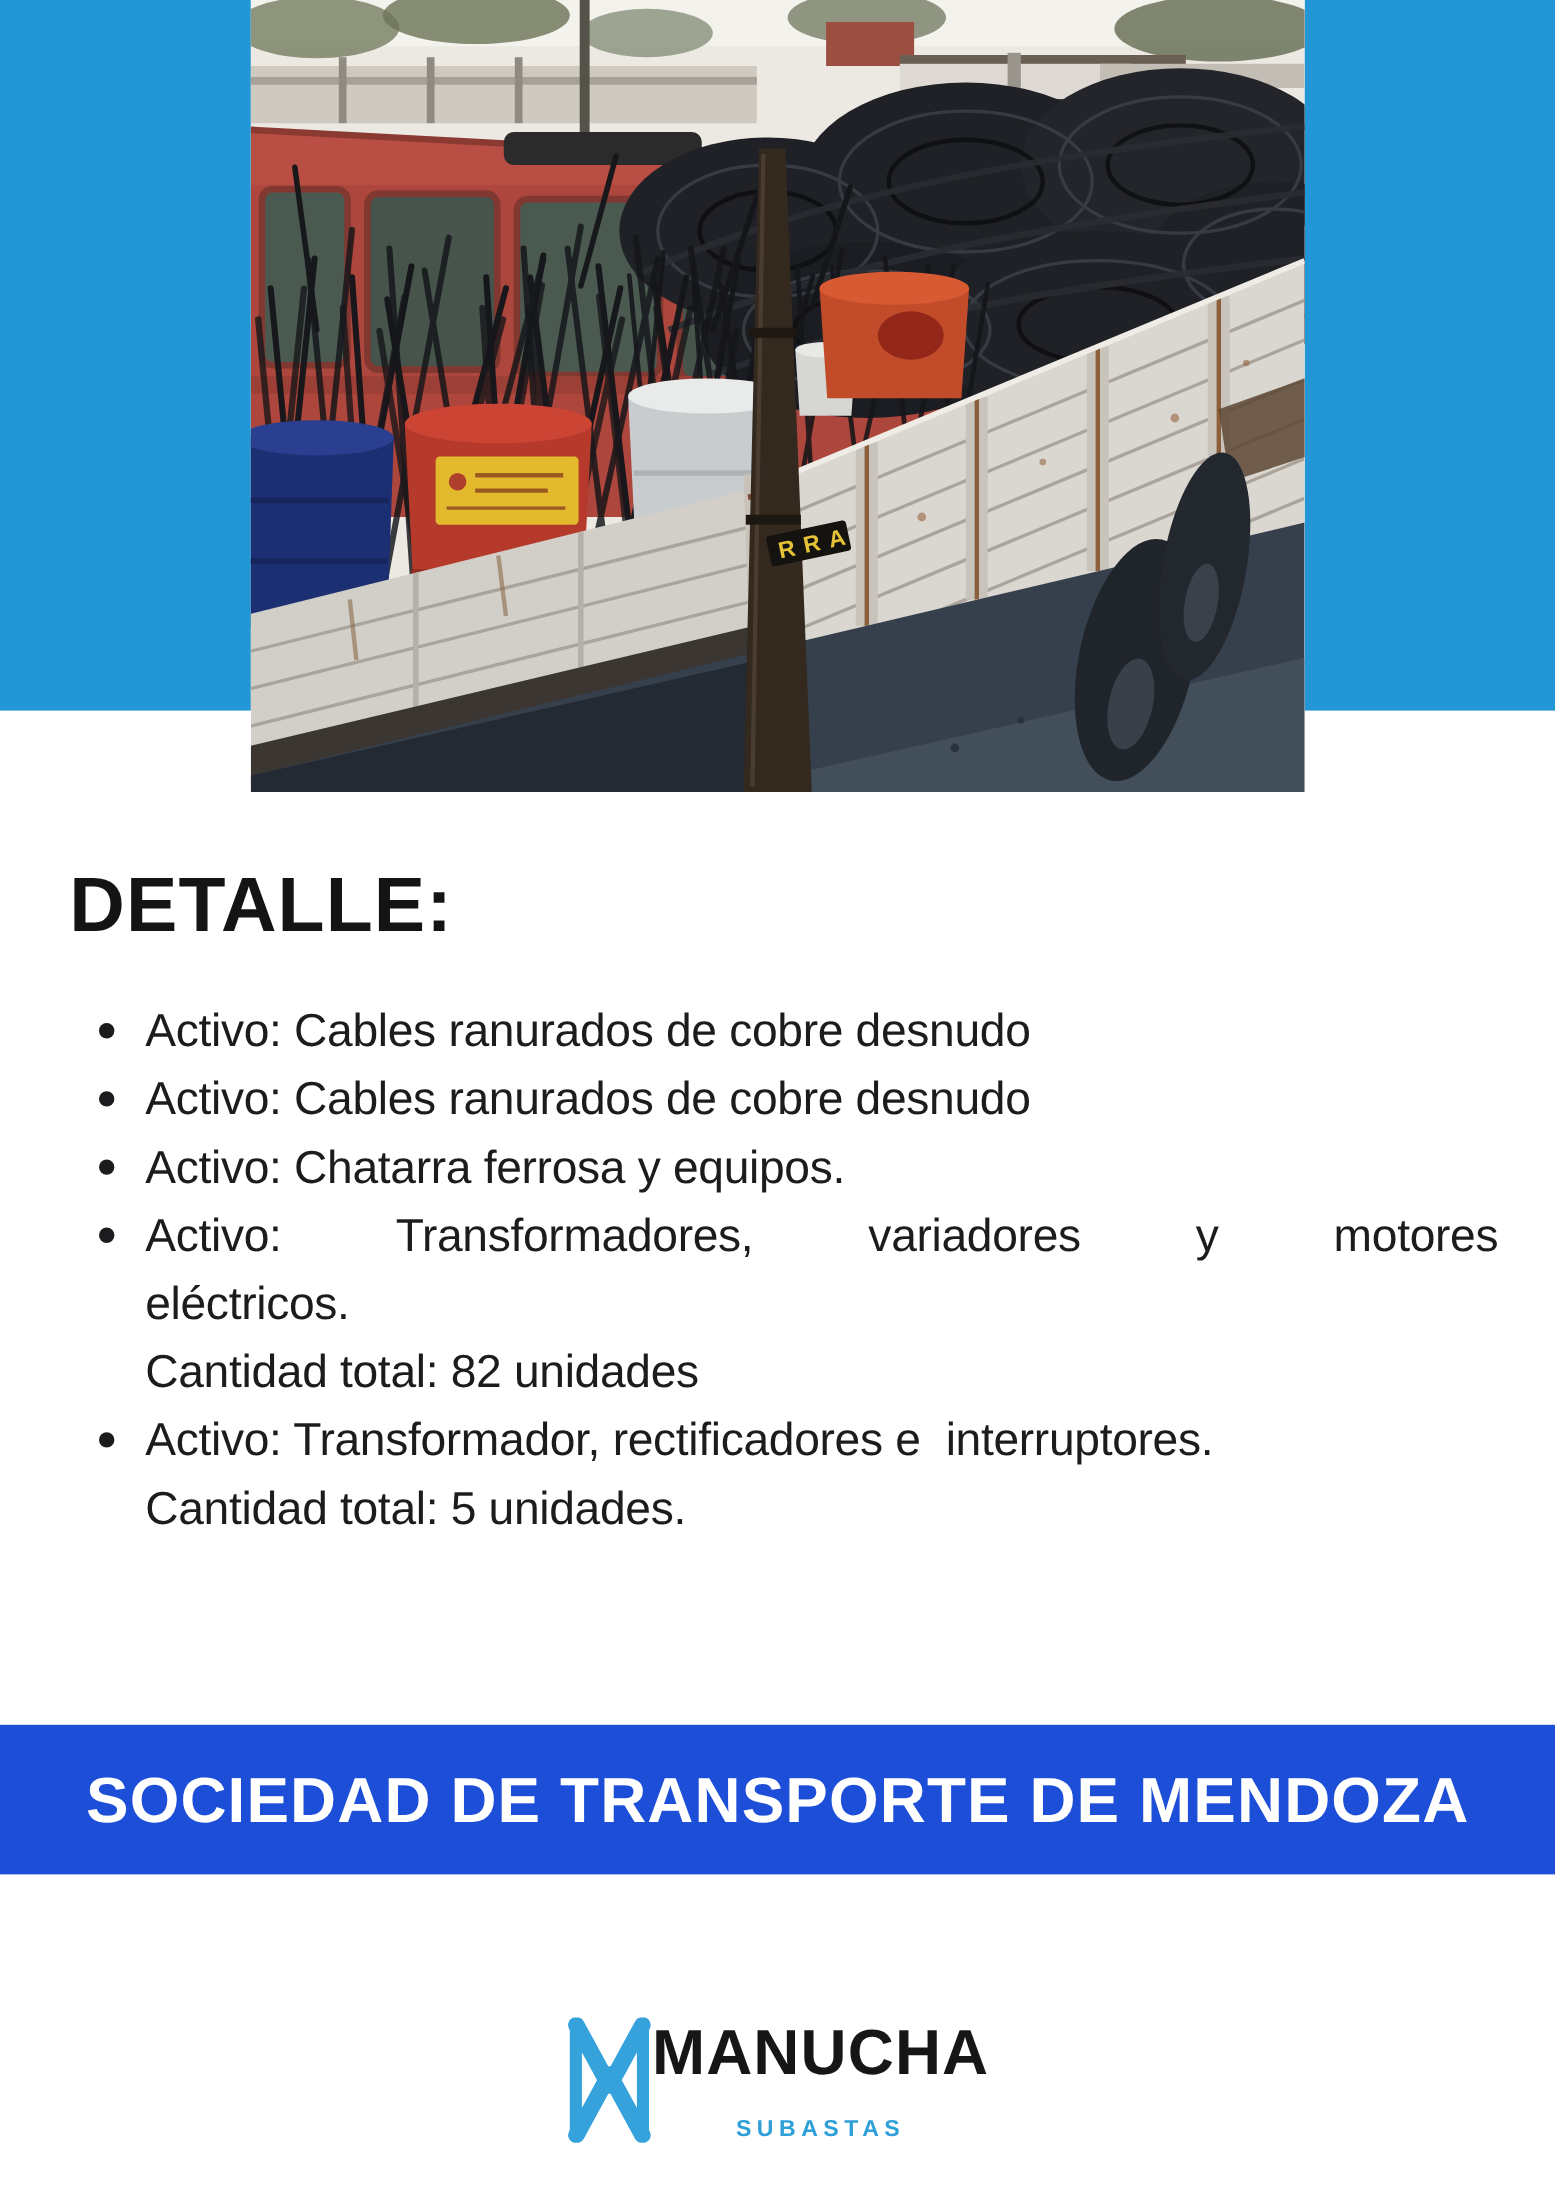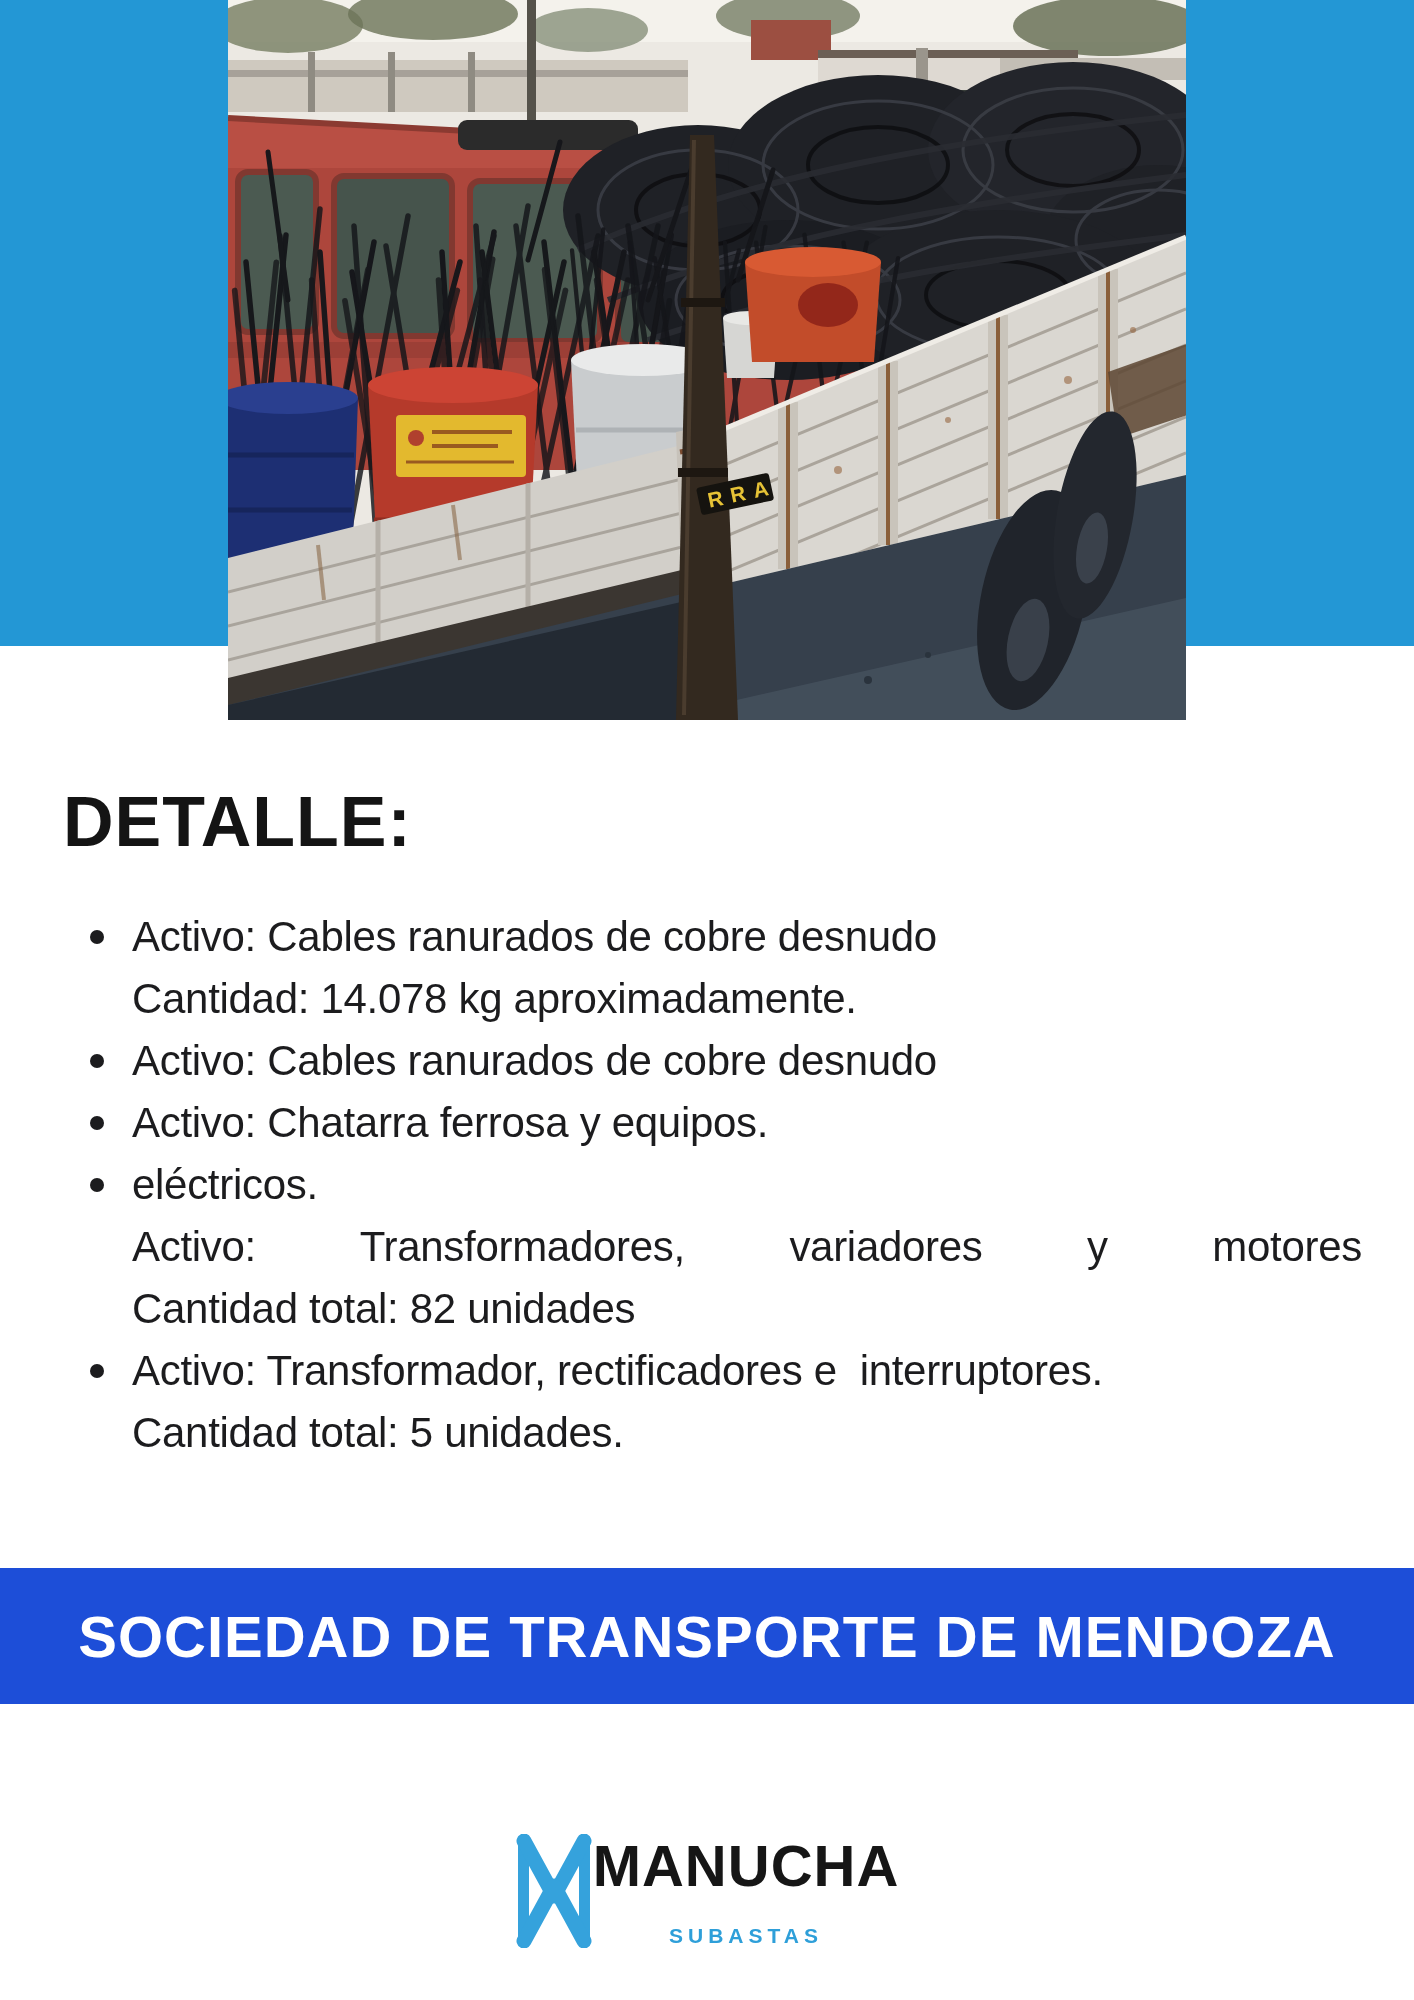--- a/index.html
+++ b/index.html
@@ -243,34 +243,33 @@
       </g>
     </svg>
   </figure>
 
   <h1 class="heading">DETALLE:</h1>
 
   <ul class="list">
     <li class="item">
       <span class="dot"></span>
       <div class="line">Activo: Cables ranurados de cobre desnudo</div>
-      <div class="line">Cantidad: 14.078 kg aproximadamente.</div>
     </li>
     <li class="item">
       <span class="dot"></span>
       <div class="line">Activo: Cables ranurados de cobre desnudo</div>
     </li>
     <li class="item">
       <span class="dot"></span>
       <div class="line">Activo: Chatarra ferrosa y equipos.</div>
     </li>
     <li class="item">
       <span class="dot"></span>
+      <div class="line line-justify">Activo: Transformadores, variadores y motores</div>
       <div class="line">eléctricos.</div>
-      <div class="line line-justify">Activo: Transformadores, variadores y motores</div>
       <div class="line">Cantidad total: 82 unidades</div>
     </li>
     <li class="item">
       <span class="dot"></span>
       <div class="line">Activo: Transformador, rectificadores e&nbsp; interruptores.</div>
       <div class="line">Cantidad total: 5 unidades.</div>
     </li>
   </ul>
 
   <div class="banner">

